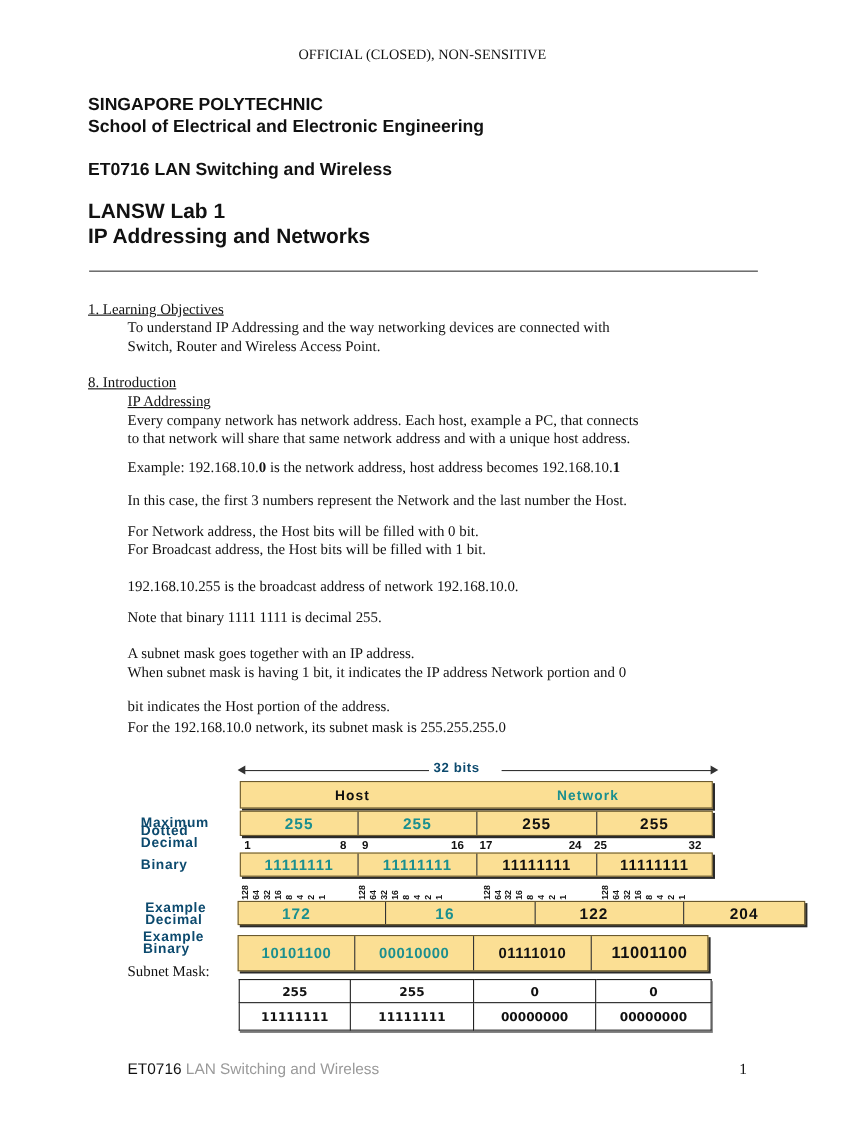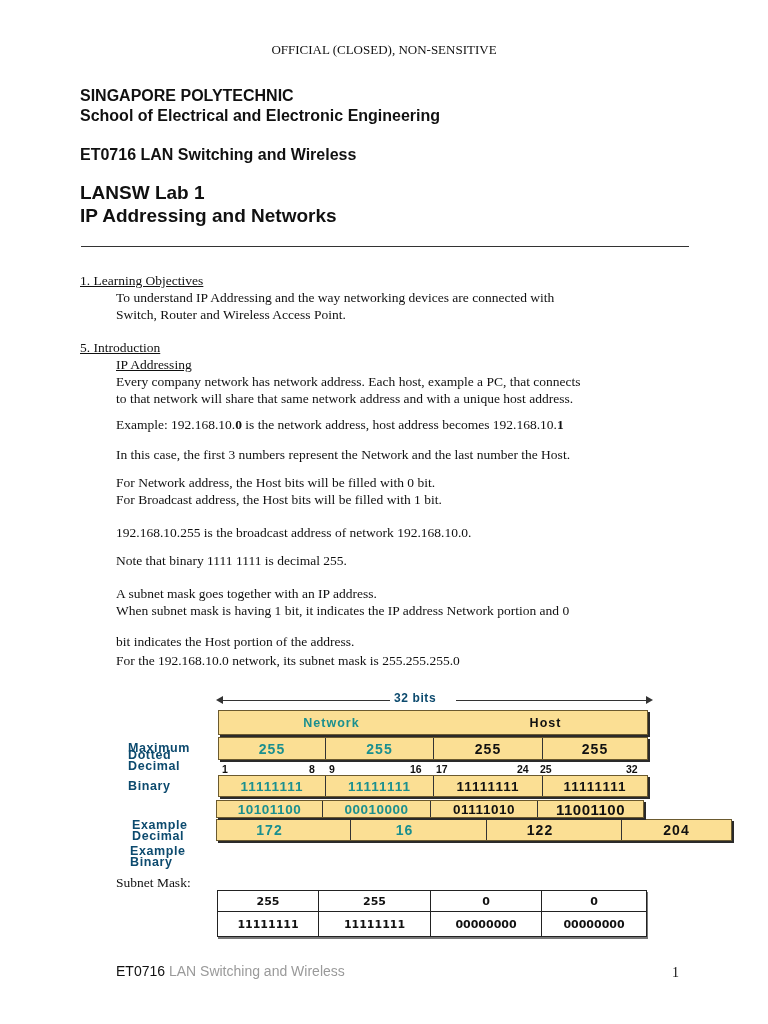--- a/index.html
+++ b/index.html
@@ -50,21 +50,21 @@
 <div id="inst2" class="abs sans-b">School of Electrical and Electronic Engineering</div>
 <div id="course" class="abs sans-b">ET0716 LAN Switching and Wireless</div>
 <div id="lab1" class="abs sans-b">LANSW Lab 1</div>
 <div id="lab2" class="abs sans-b">IP Addressing and Networks</div>
 <div id="rule" class="abs"></div>
 
 <div class="abs serif u" style="top:272px;left:80px;">1. Learning Objectives</div>
 <div class="abs serif" style="top:289px;left:116px;">To understand IP Addressing and the way networking devices are connected with</div>
 <div class="abs serif" style="top:306px;left:116px;">Switch, Router and Wireless Access Point.</div>
 
-<div class="abs serif u" style="top:339px;left:80px;">5. Introduction</div>
+<div class="abs serif u" style="top:339px;left:80px;">8. Introduction</div>
 <div class="abs serif u" style="top:356px;left:116px;">IP Addressing</div>
 <div class="abs serif" style="top:373px;left:116px;">Every company network has network address. Each host, example a PC, that connects</div>
 <div class="abs serif" style="top:390px;left:116px;">to that network will share that same network address and with a unique host address.</div>
 <div class="abs serif" style="top:416px;left:116px;"><span>Example: 192.168.10.</span><b>0</b><span> is the network address, host address becomes 192.168.10.</span><b>1</b></div>
 <div class="abs serif" style="top:446px;left:116px;">In this case, the first 3 numbers represent the Network and the last number the Host.</div>
 <div class="abs serif" style="top:474px;left:116px;">For Network address, the Host bits will be filled with 0 bit.</div>
 <div class="abs serif" style="top:491px;left:116px;">For Broadcast address, the Host bits will be filled with 1 bit.</div>
 <div class="abs serif" style="top:524px;left:116px;">192.168.10.255 is the broadcast address of network 192.168.10.0.</div>
 <div class="abs serif" style="top:552px;left:116px;">Note that binary 1111 1111 is decimal 255.</div>
 <div class="abs serif" style="top:585px;left:116px;">A subnet mask goes together with an IP address.</div>
@@ -92,22 +92,22 @@
 <div class="abs dlabel" style="top:820px;left:132px;">
   <div>Example</div>
   <div>Decimal</div>
 </div>
 <div class="abs dlabel" style="top:846px;left:130px;">
   <div>Example</div>
   <div>Binary</div>
 </div>
 
 <div class="band" style="top:710px;left:218px;width:430px;height:25px;">
+  <div class="cell dark" style="font-size:12.5px;border:none;">Host</div>
   <div class="cell" style="font-size:12.5px;flex:0 0 225px;border:none;">Network</div>
-  <div class="cell dark" style="font-size:12.5px;border:none;">Host</div>
 </div>
 
 <div class="band" style="top:737px;left:218px;width:430px;height:23px;">
   <div class="cell" style="font-size:14px;flex:0 0 106px;">255</div>
   <div class="cell" style="font-size:14px;flex:0 0 107px;">255</div>
   <div class="cell dark" style="font-size:14px;flex:0 0 108px;">255</div>
   <div class="cell dark" style="font-size:14px;">255</div>
 </div>
 
 <div class="bitnum" style="top:763px;left:222px;">1</div>
@@ -167,21 +167,21 @@
   <span class="w">1</span>
 </div>
 
 <div class="band" style="top:819px;left:216px;width:516px;height:22px;gap:28px;">
   <div class="cell" style="font-size:14px;flex:0 0 105px;">172</div>
   <div class="cell" style="font-size:14px;flex:0 0 107px;">16</div>
   <div class="cell dark" style="font-size:14px;flex:0 0 106px;">122</div>
   <div class="cell dark" style="font-size:14px;">204</div>
 </div>
 
-<div class="band" style="top:800px;left:216px;width:428px;height:18px;justify-content:center;">
+<div class="band" style="top:850px;left:216px;width:428px;height:33px;justify-content:center;">
   <div class="cell" style="font-size:13.5px;flex:0 0 105px;letter-spacing:0.5px;">10101100</div>
   <div class="cell" style="font-size:13.5px;flex:0 0 107px;letter-spacing:0.5px;">00010000</div>
   <div class="cell dark" style="font-size:13.5px;flex:0 0 106px;letter-spacing:0.5px;">01111010</div>
   <div class="cell dark" style="font-size:15px;letter-spacing:0.5px;">11001100</div>
 </div>
 
 <div class="abs serif" style="top:874px;left:116px;">Subnet Mask:</div>
 <table id="mask-table">
   <tbody>
       <tr>

